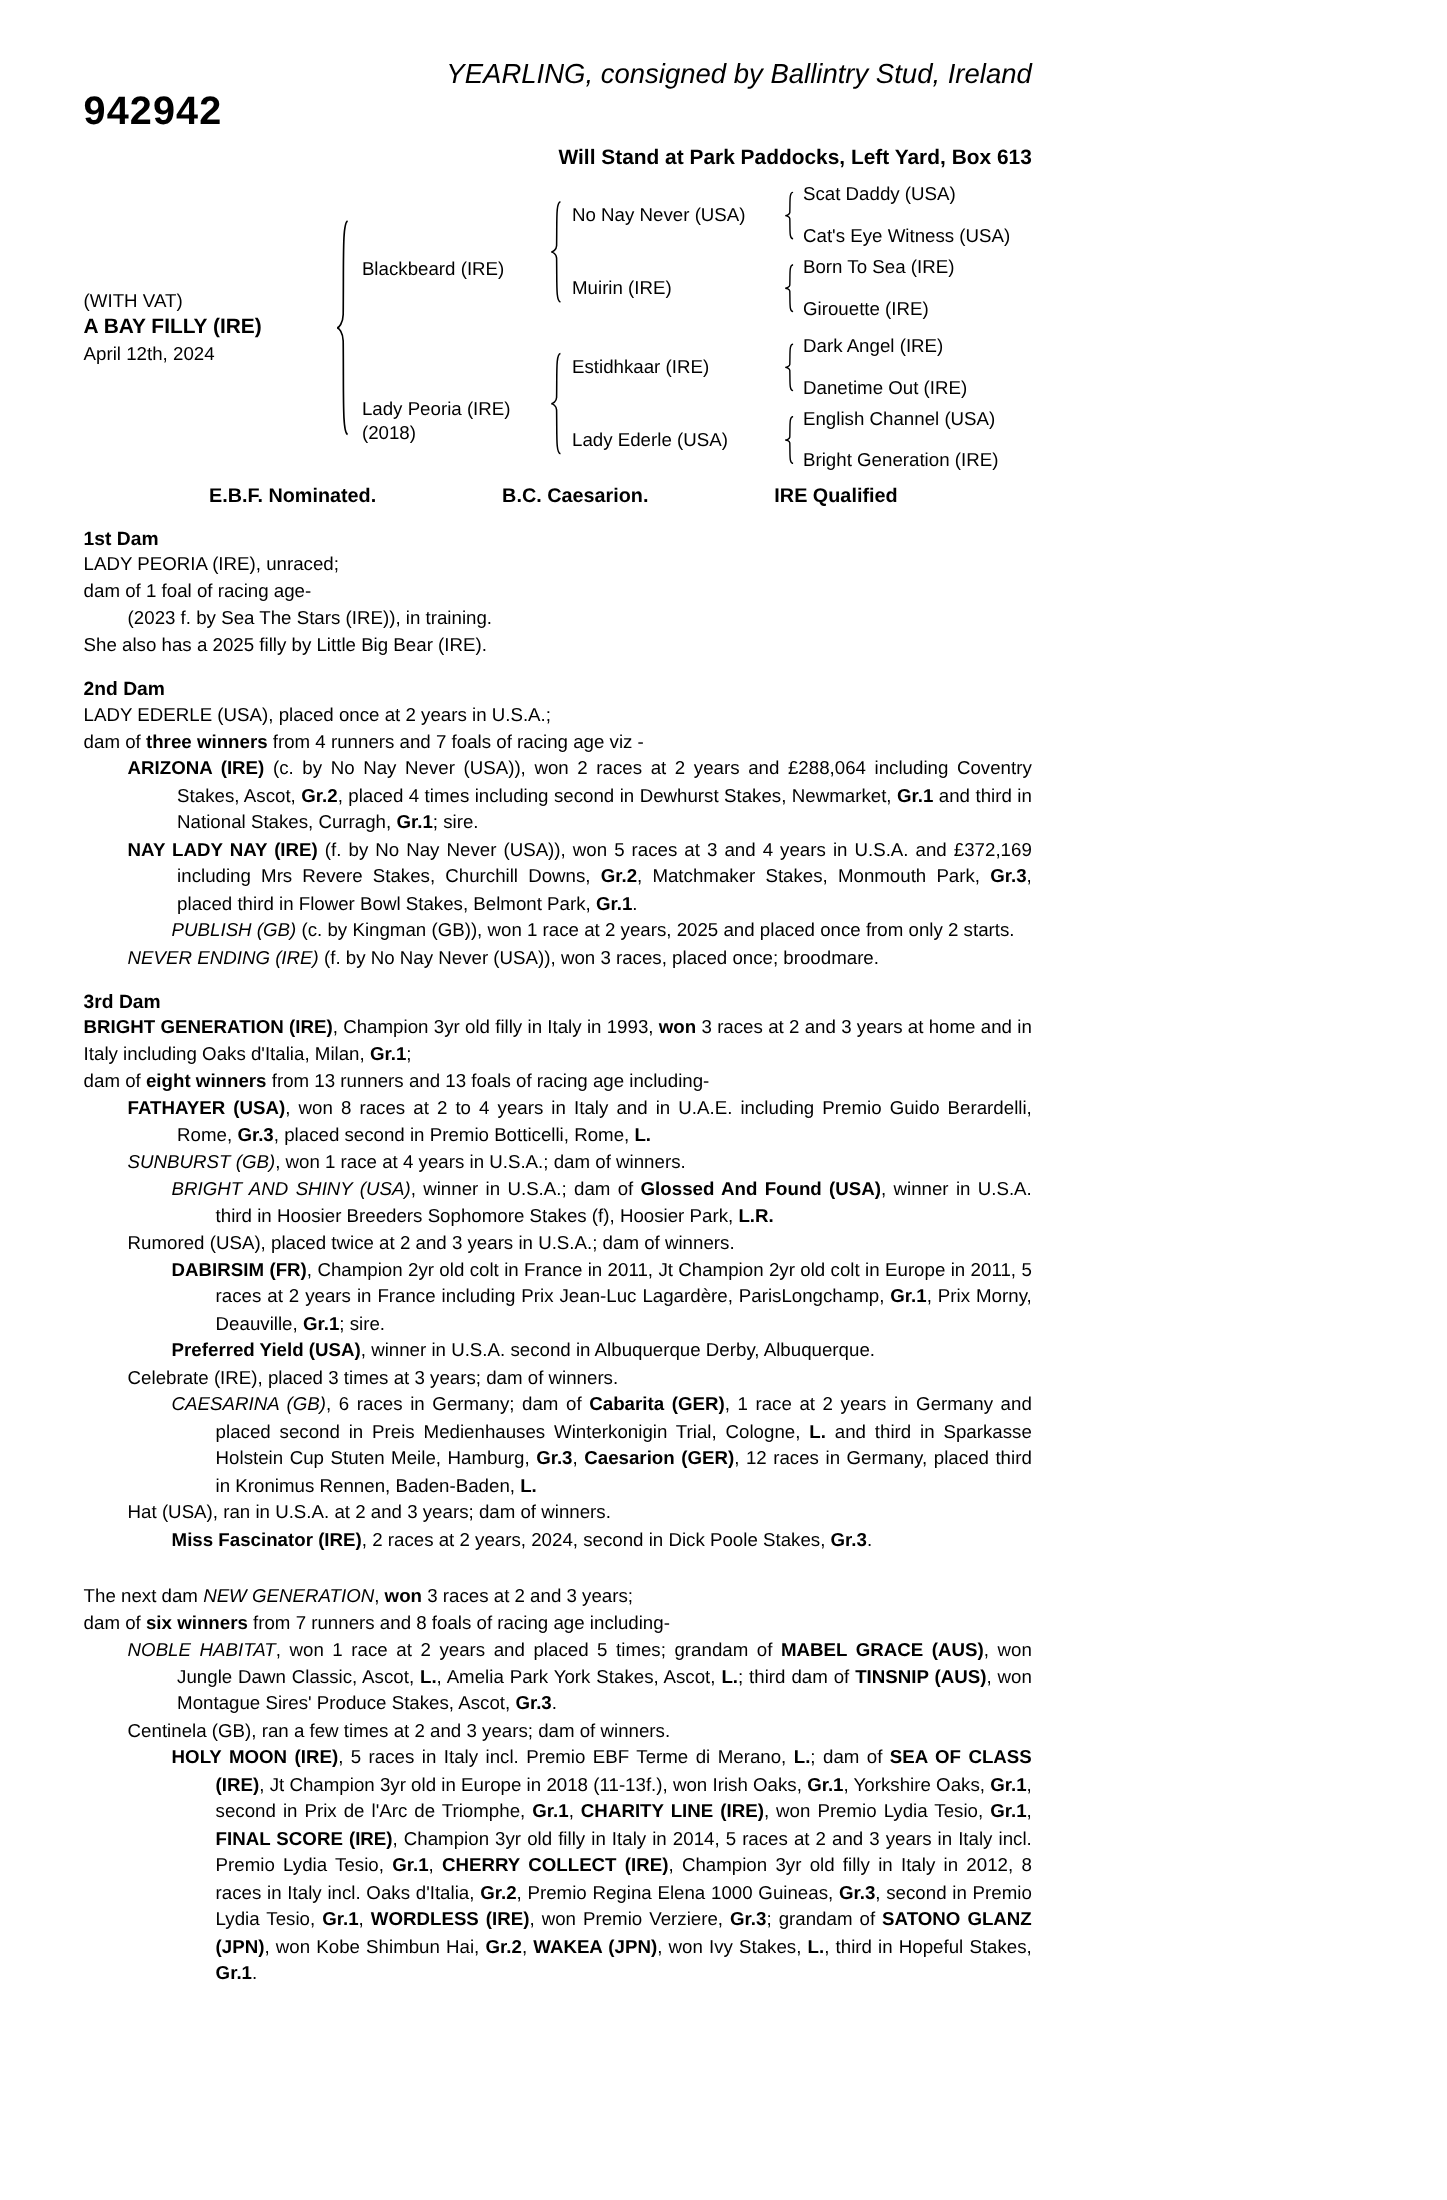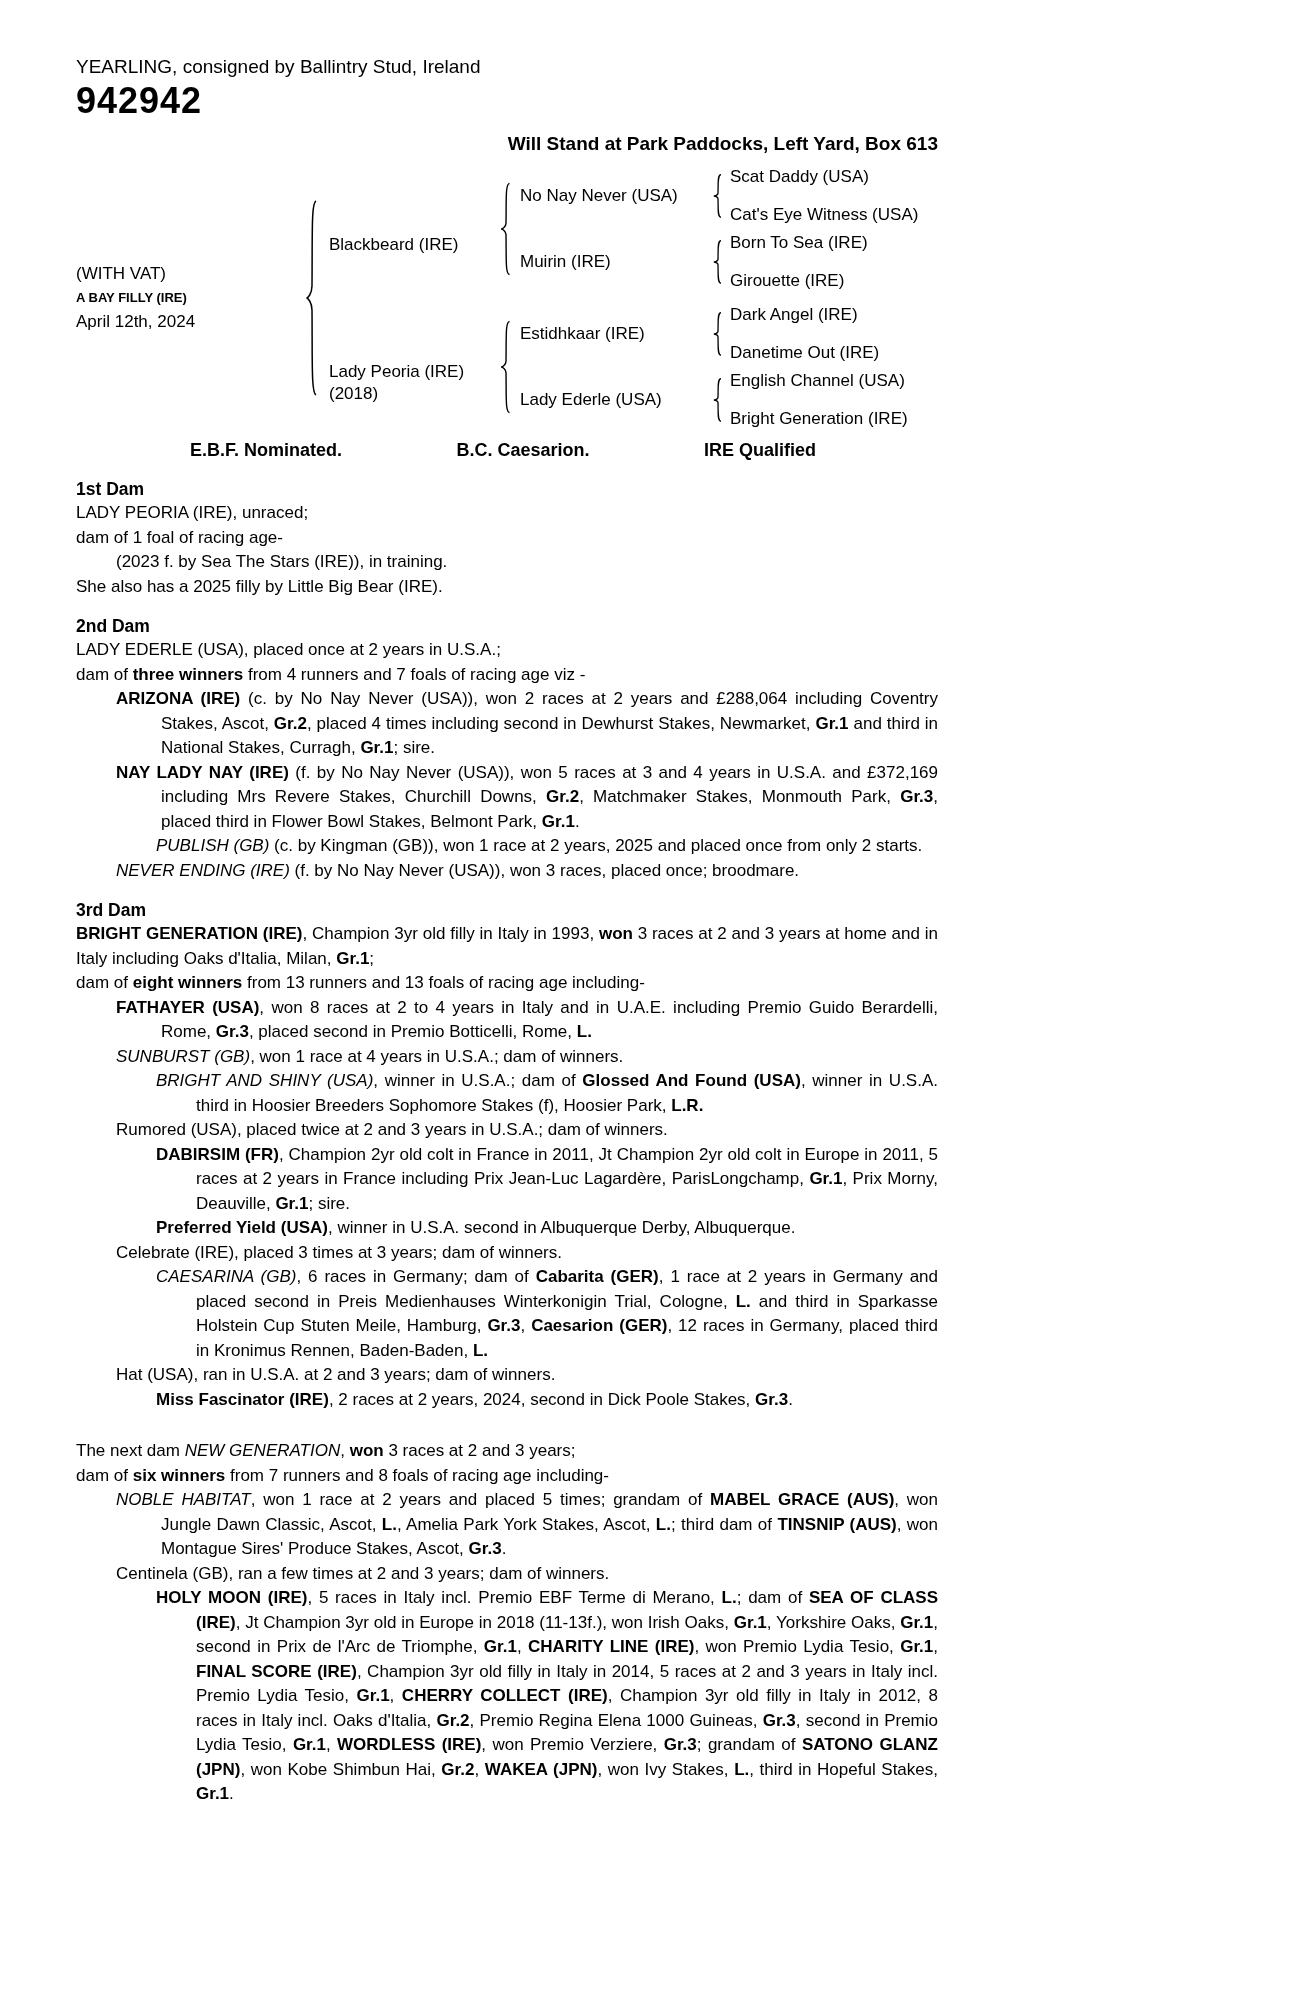--- a/index.html
+++ b/index.html
@@ -2,30 +2,30 @@
 <html><head>
 <meta charset="utf-8">
 <style>
   html,body{margin:0;padding:0;}
   body{
     width:1315px;height:2000px;background:#ffffff;color:#000;
     font-family:"Liberation Sans","DejaVu Sans",sans-serif;
     overflow:hidden;
   }
   .page{width:862px;padding:56px 0 0 76px;}
-  .consignor{text-align:left;font-size:19px;line-height:22px;}
+  .consignor{text-align:right;font-style:italic;font-size:25px;line-height:22px;}
   .lot-row{display:flex;align-items:baseline;margin-top:4px;}
   .lot-number{font-weight:bold;font-size:36px;line-height:38px;letter-spacing:1px;}
   .stand{font-weight:bold;font-size:19px;margin-top:12px;line-height:24px;text-align:right;}
 
   
   .tree{display:flex;align-items:center;margin:10px 0 4px 0;font-size:17px;}
   .tree-left{width:228px;line-height:24px;}
   .vat{font-size:17px;}
-  .horse-title{font-weight:bold;font-size:13px;}
+  .horse-title{font-weight:bold;font-size:19px;}
   .foal-date{font-size:17px;}
   .parents{display:flex;flex-direction:column;row-gap:12px;}
   .parent-row{display:flex;align-items:center;}
   .parent-name{width:170px;padding-left:9px;line-height:22px;margin-top:32px;}
   .gp-col{display:flex;flex-direction:column;row-gap:6px;}
   .gp-row{display:flex;align-items:center;}
   .gp-name{width:192px;padding-left:7px;line-height:22px;}
   .ggp-col{display:flex;flex-direction:column;justify-content:space-between;padding-left:6px;gap:16px;}
   .ggp{line-height:22px;white-space:nowrap;}
   .brace{display:block;}

